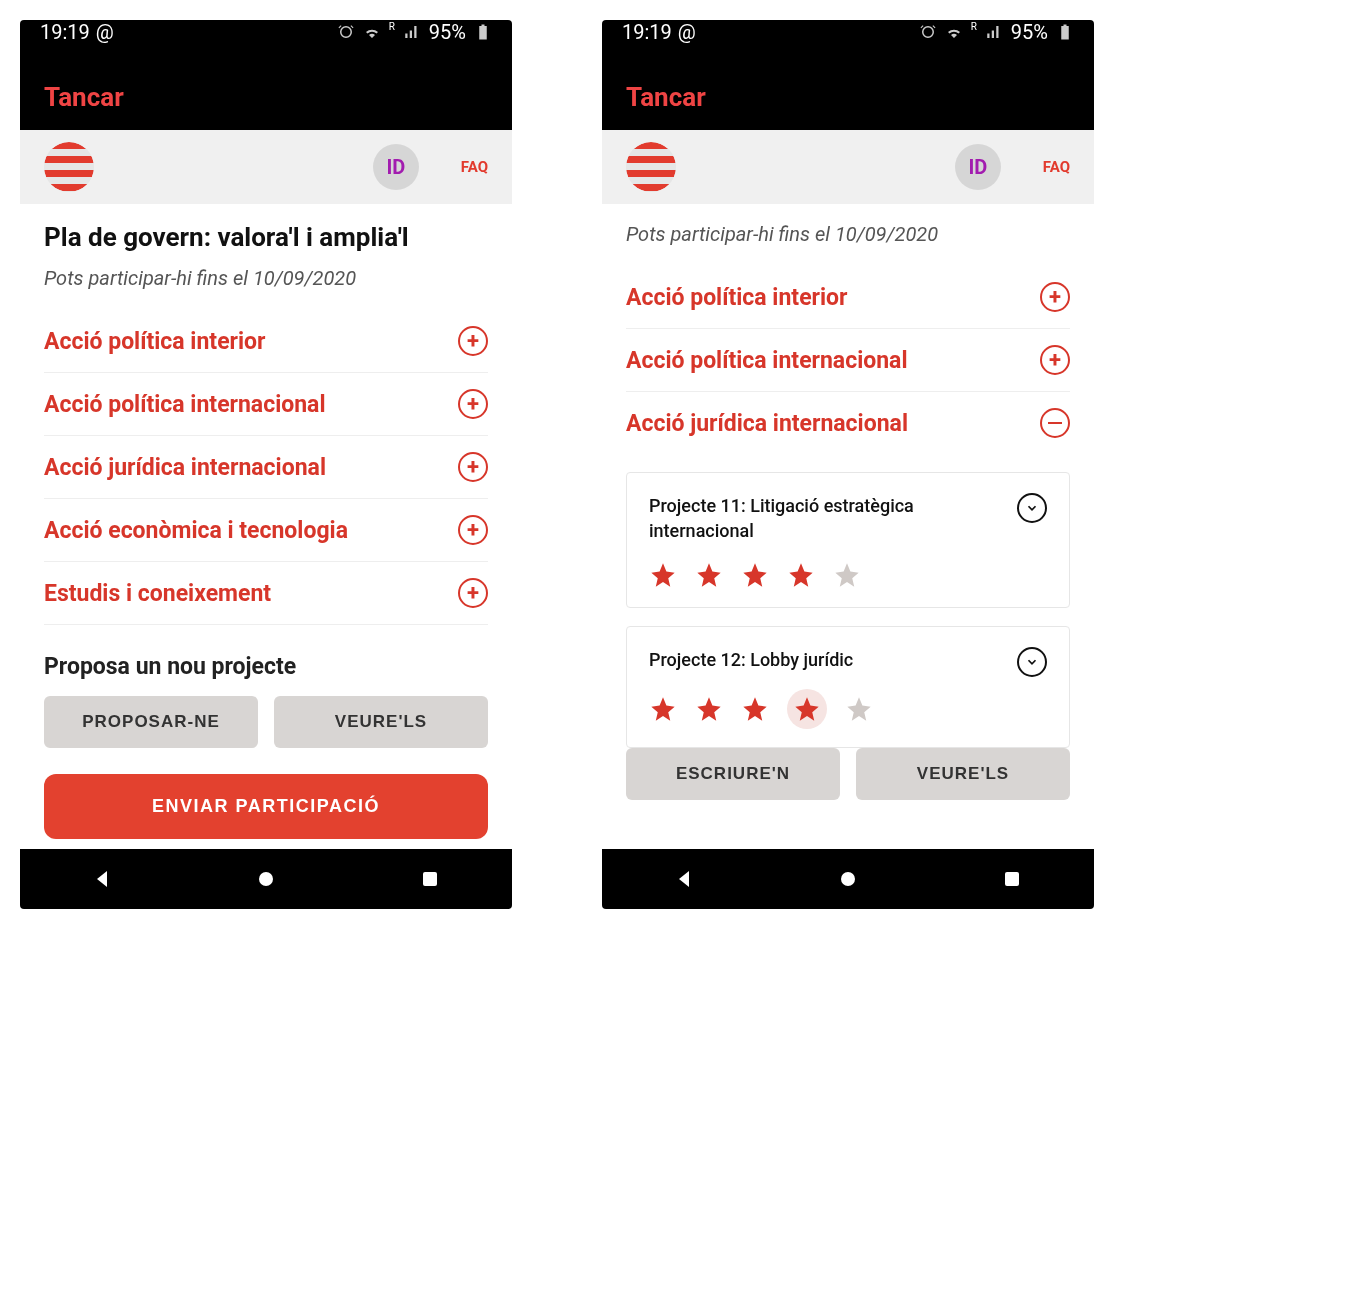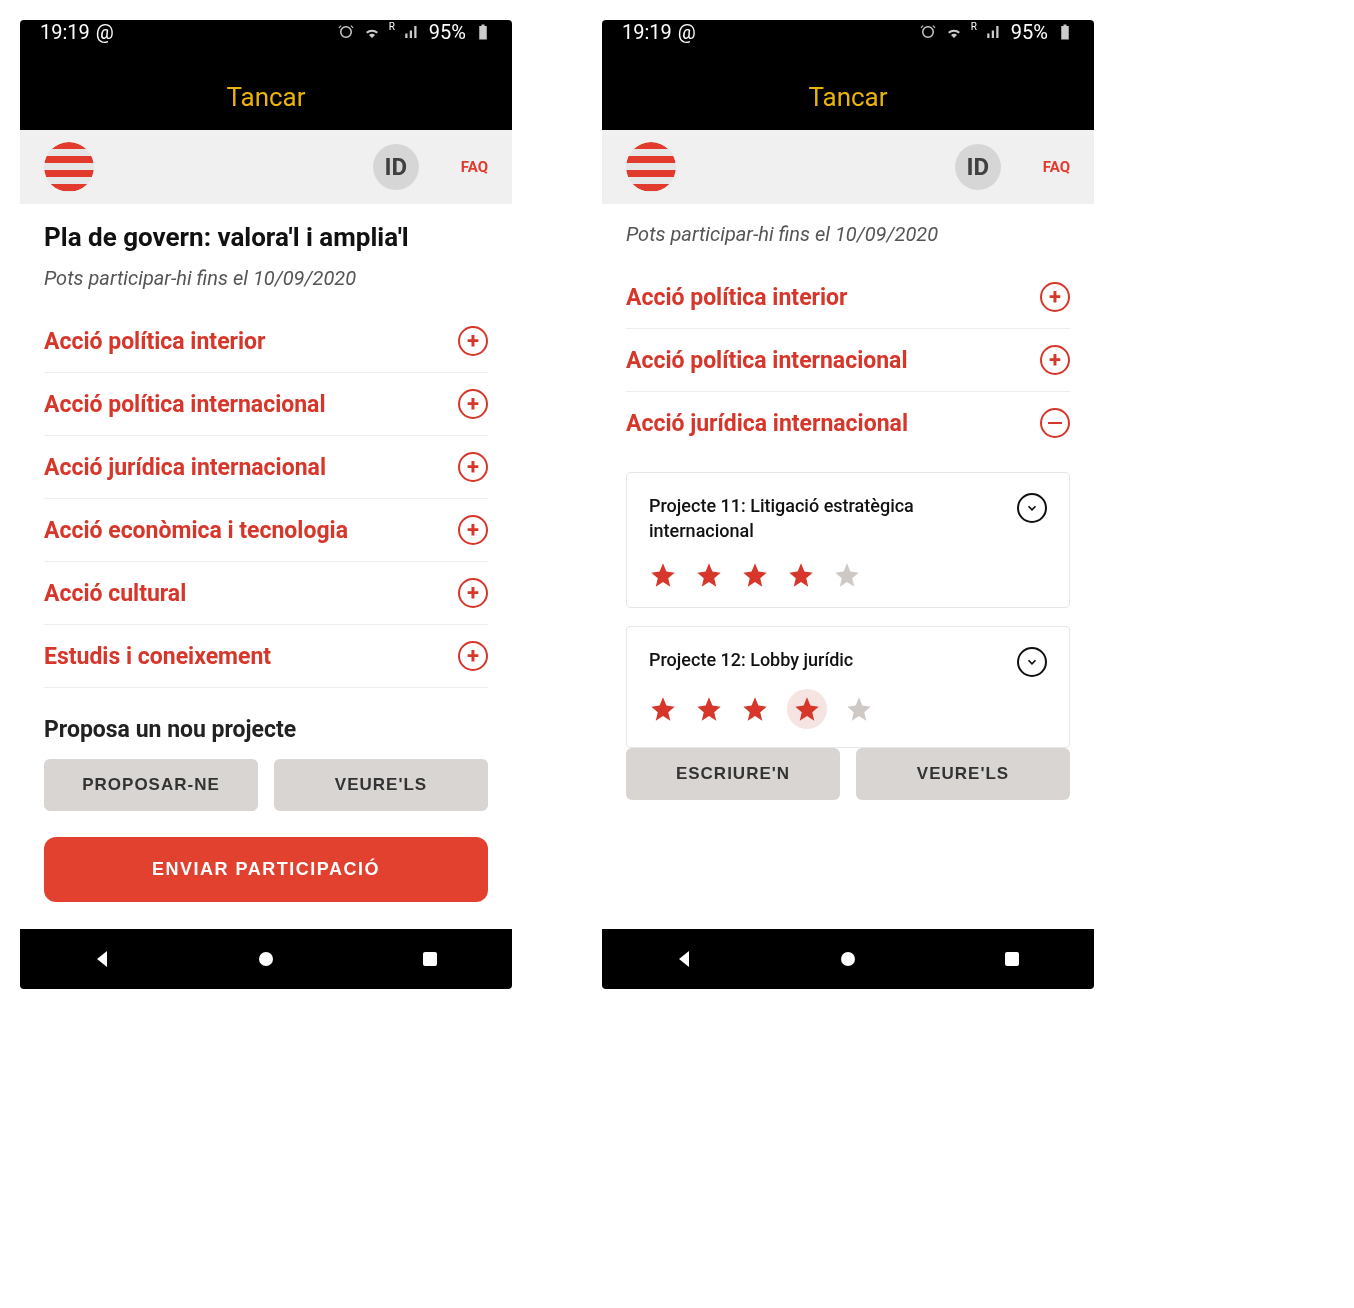--- a/index.html
+++ b/index.html
@@ -26,25 +26,25 @@
     align-items: flex-start;
     justify-content: space-between;
     padding: 0 20px;
     font-size: 20px;
   }
   .status-left { display:flex; align-items:center; gap:6px; }
   .status-right { display:flex; align-items:center; gap:8px; }
   .status-right svg { width:18px; height:18px; }
   .top-close {
     background: #000;
-    color: #eab308;
-    text-align: center;
+    color: #ef4444;
+    text-align: left;
     padding: 14px 24px 18px;
     font-size: 26px;
-    font-weight: 400;
+    font-weight: 700;
   }
   .header-bar {
     background: #f0f0f0;
     display: flex;
     align-items: center;
     justify-content: space-between;
     padding: 12px 24px;
   }
   .logo {
     width: 50px; height: 50px; border-radius: 50%;
@@ -54,26 +54,26 @@
   }
   .logo::before {
     content:"";
     position:absolute; inset:0;
     background: repeating-linear-gradient(to bottom, #e23b2e 0 7px, #e6e6e6 7px 14px);
     clip-path: circle(50% at 50% 50%);
   }
   .header-right { display:flex; align-items:center; gap:18px; }
   .id-badge {
     width:46px; height:46px; border-radius:50%;
-    background:#d6d6d6; color:#404040;
+    background:#d6d6d6; color:#a21caf;
     display:flex; align-items:center; justify-content:center;
-    font-weight:700; font-size:24px;
+    font-weight:700; font-size:20px;
   }
   .faq-link { color:#e23b2e; font-weight:700; font-size:15px;margin-left:24px; }
-  .content { padding: 18px 24px 27px; flex:1; }
+  .content { padding: 18px 24px 10px; flex:1; }
   .title { font-size:26px; font-weight:700; color:#111; margin-bottom:14px; }
   .subtitle { font-style:italic; color:#555; font-size:20px; margin-bottom:20px; }
   .accordion-row {
     display:flex; align-items:center; justify-content:space-between;
     padding: 16px 0;
     border-bottom: 1px solid #eee;
     color:#d7362a;
     font-weight:700;
     font-size:23px;
   }
@@ -178,24 +178,20 @@
     <div class="accordion-row">
       <span>Acció política internacional</span>
       <span class="plus-icon"></span>
     </div>
     <div class="accordion-row">
       <span>Acció jurídica internacional</span>
       <span class="plus-icon"></span>
     </div>
     <div class="accordion-row">
       <span>Acció econòmica i tecnologia</span>
-      <span class="plus-icon"></span>
-    </div>
-    <div class="accordion-row">
-      <span>Acció cultural</span>
       <span class="plus-icon"></span>
     </div>
     <div class="accordion-row">
       <span>Estudis i coneixement</span>
       <span class="plus-icon"></span>
     </div>
 
     <div class="propose-heading">Proposa un nou projecte</div>
     <div class="btn-row">
       <button class="btn-gray">PROPOSAR-NE</button>

